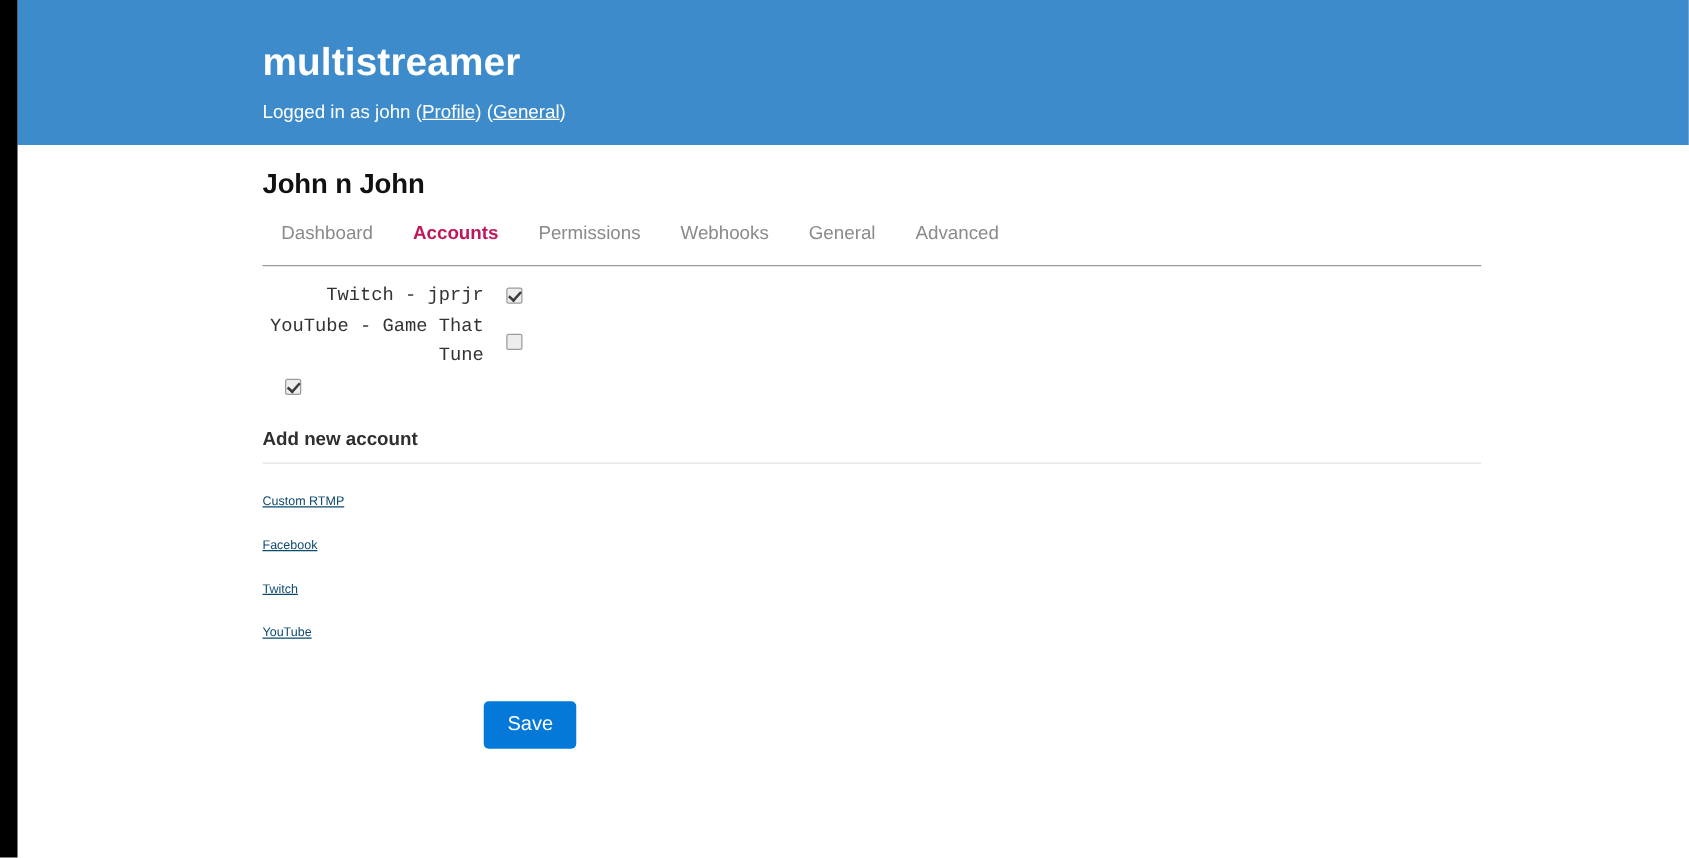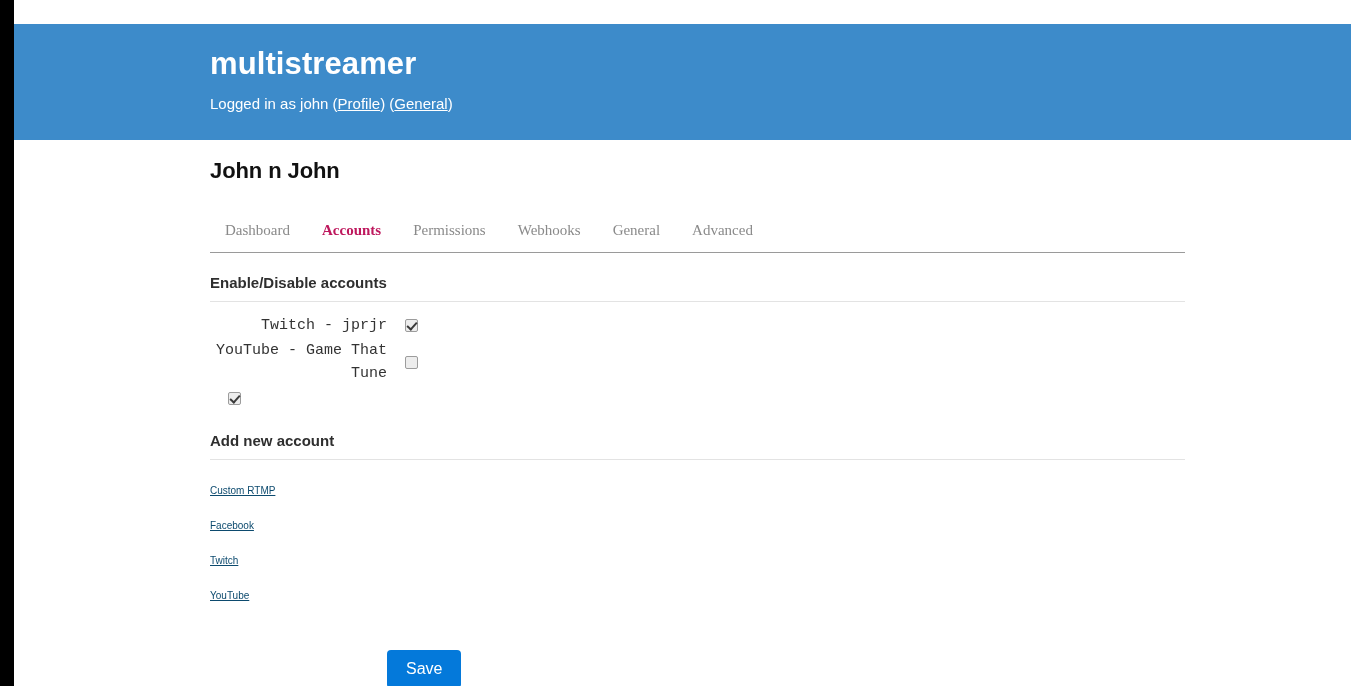--- a/index.html
+++ b/index.html
@@ -36,22 +36,21 @@
     background: #ffffff;
   }
 
   
   .site-header {
     width: 100%;
     height: 116px;
     background: #3d8bca;
     box-sizing: border-box;
     padding-left: 196px;
-    padding-top: 18px;
-    margin-top: 24px;
+    padding-top: 28px;
   }
   .site-title {
     margin: 0;
     font-size: 31px;
     font-weight: bold;
     color: #ffffff;
     line-height: 44px;
     letter-spacing: 0.1px;
   }
   .login-line {
@@ -78,27 +77,26 @@
     margin: 0;
     font-size: 22px;
     font-weight: bold;
     color: #111111;
     line-height: 26px;
     letter-spacing: -0.1px;
   }
 
   
   .tabs {
-    margin-top: 30px;
+    margin-top: 14px;
     border-bottom: 1px solid #9a9a9a;
     display: flex;
-    align-items: flex-end;
+    align-items: center;
     padding-bottom: 0;
     height: 38px;
-    font-family: Liberation Serif, serif;
   }
   .tab {
     font-size: 15px;
     color: #8a8a8a;
     padding: 0 16px 12px 16px;
     line-height: 20px;
     cursor: pointer;
     white-space: nowrap;
     text-decoration: none;
   }
@@ -219,21 +217,20 @@
 
     <nav class="tabs">
       <a class="tab" href="#">Dashboard</a>
       <a class="tab active" href="#">Accounts</a>
       <a class="tab" href="#">Permissions</a>
       <a class="tab" href="#">Webhooks</a>
       <a class="tab" href="#">General</a>
       <a class="tab" href="#">Advanced</a>
     </nav>
 
-    <h3 class="section-head">Enable/Disable accounts</h3>
 
     <div class="accounts">
       <div class="account-row">
         <div class="account-label">Twitch - jprjr</div>
         <div class="account-check-cell">
           <span class="cbx checked" role="checkbox" aria-checked="true"></span>
         </div>
       </div>
       <div class="account-row">
         <div class="account-label">YouTube - Game That Tune</div>

